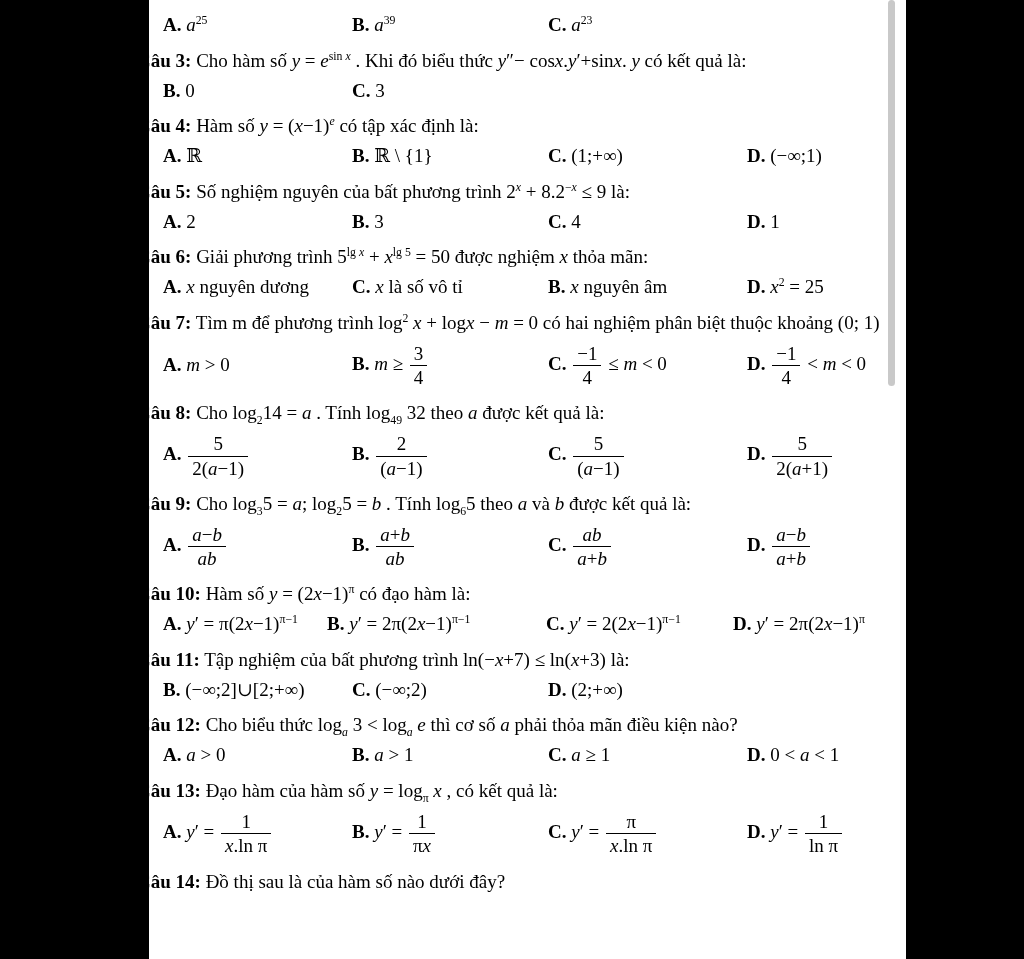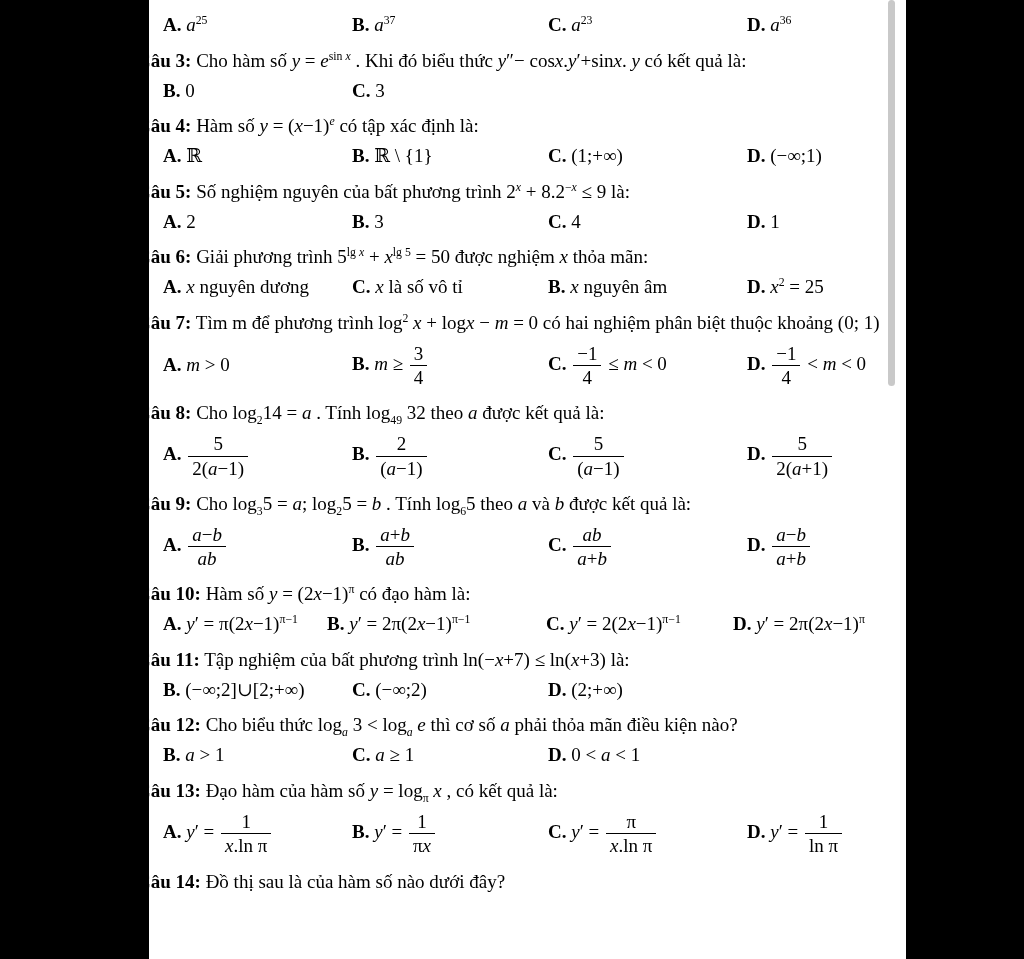--- a/index.html
+++ b/index.html
@@ -65,23 +65,22 @@
   }
 </style>
 </head>
 <body style="background: rgb(0, 0, 0);">
 
 <div class="page" style="background: rgb(255, 255, 255);">
   <div id="content" style="color: rgb(0, 0, 0);">
       <div class="q">
         <div class="opts">
           <div class="opt"><b>A.</b> <span><span class="it">a</span><sup>25</sup></span></div>
-          <div class="opt"><b>B.</b> <span><span class="it">a</span><sup>37</sup></span></div>
+          <div class="opt"><b>B.</b> <span><span class="it">a</span><sup>39</sup></span></div>
           <div class="opt"><b>C.</b> <span><span class="it">a</span><sup>23</sup></span></div>
-          <div class="opt"><b>D.</b> <span><span class="it">a</span><sup>36</sup></span></div>
         </div>
       </div>
       <div class="q">
         <div class="stem"><b class="qlabel">Câu 3:</b> Cho hàm số  <span class="it">y</span> = <span class="it">e</span><sup>sin <span class="it">x</span></sup> . Khi đó biểu thức  <span class="it">y</span>″− cos<span class="it">x</span>.<span class="it">y</span>′+sin<span class="it">x</span>. <span class="it">y</span>  có kết quả là:</div>
         <div class="opts">
           <div class="opt"><b>B.</b> <span>0</span></div>
           <div class="opt"><b>C.</b> <span>3</span></div>
         </div>
       </div>
       <div class="q">
@@ -151,20 +150,21 @@
         <div class="stem"><b class="qlabel">Câu 11:</b> Tập nghiệm của bất phương trình  ln(−<span class="it">x</span>+7) ≤ ln(<span class="it">x</span>+3)  là:</div>
         <div class="opts">
           <div class="opt"><b>B.</b> <span>(−∞;2]∪[2;+∞)</span></div>
           <div class="opt"><b>C.</b> <span>(−∞;2)</span></div>
           <div class="opt"><b>D.</b> <span>(2;+∞)</span></div>
         </div>
       </div>
       <div class="q">
         <div class="stem"><b class="qlabel">Câu 12:</b> Cho biểu thức  log<sub><span class="it">a</span></sub> 3 &lt; log<sub><span class="it">a</span></sub> <span class="it">e</span>  thì cơ số  <span class="it">a</span>  phải  thỏa  mãn điều  kiện nào?</div>
         <div class="opts">
+          <div class="opt"><b>A.</b> <span><span class="it">a</span> &gt; 0</span></div>
           <div class="opt"><b>B.</b> <span><span class="it">a</span> &gt; 1</span></div>
           <div class="opt"><b>C.</b> <span><span class="it">a</span> ≥ 1</span></div>
           <div class="opt"><b>D.</b> <span>0 &lt; <span class="it">a</span> &lt; 1</span></div>
         </div>
       </div>
       <div class="q">
         <div class="stem"><b class="qlabel">Câu 13:</b> Đạo hàm của hàm số  <span class="it">y</span> = log<sub>π</sub> <span class="it">x</span> , có kết quả là:</div>
         <div class="opts">
           <div class="opt"><b>A.</b> <span><span class="it">y</span>′ = <span class="frac"><span class="num">1</span><span class="den"><span class="it">x</span>.ln π</span></span></span></div>
           <div class="opt"><b>B.</b> <span><span class="it">y</span>′ = <span class="frac"><span class="num">1</span><span class="den">π<span class="it">x</span></span></span></span></div>

